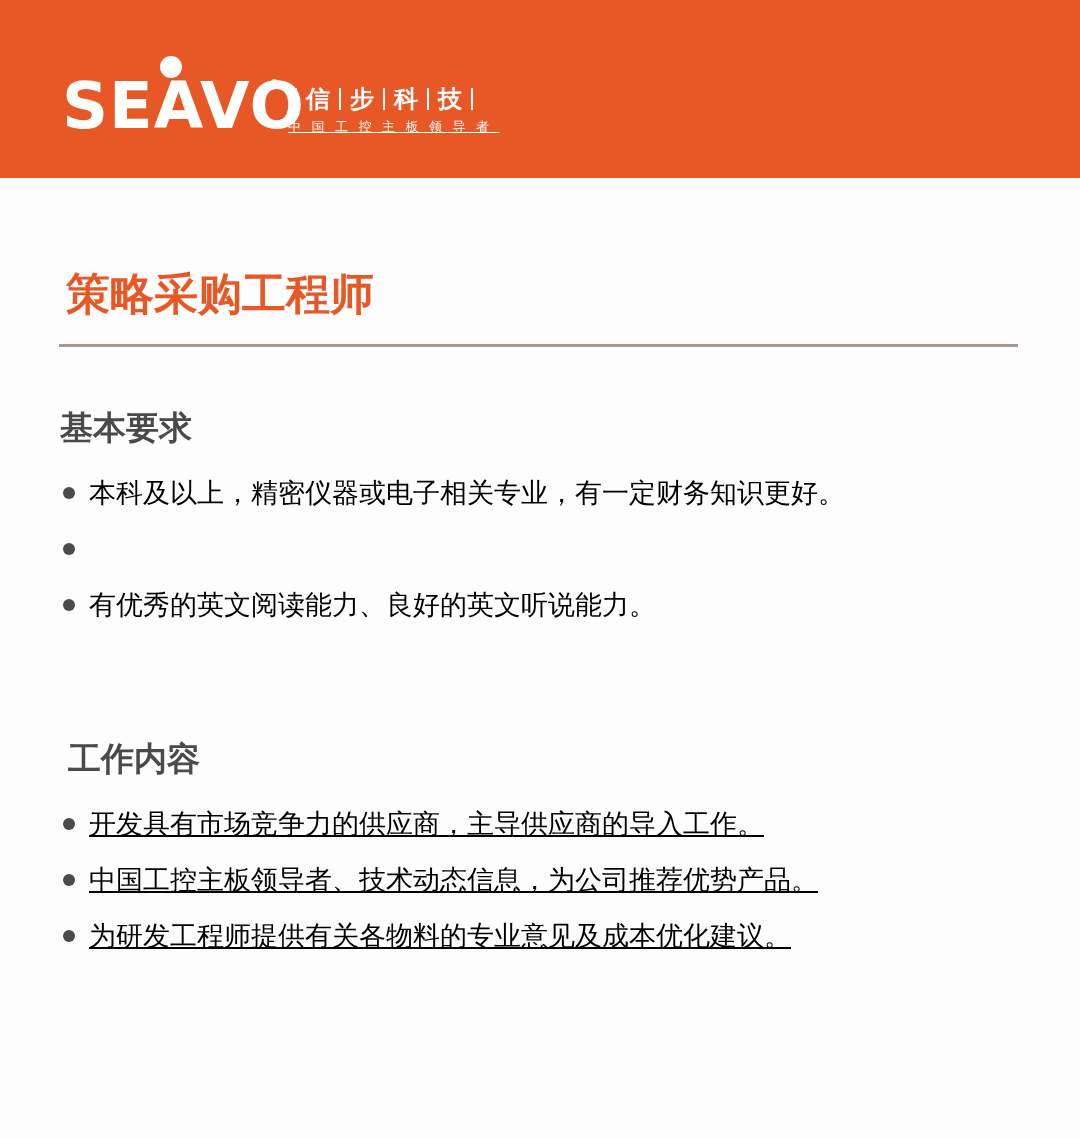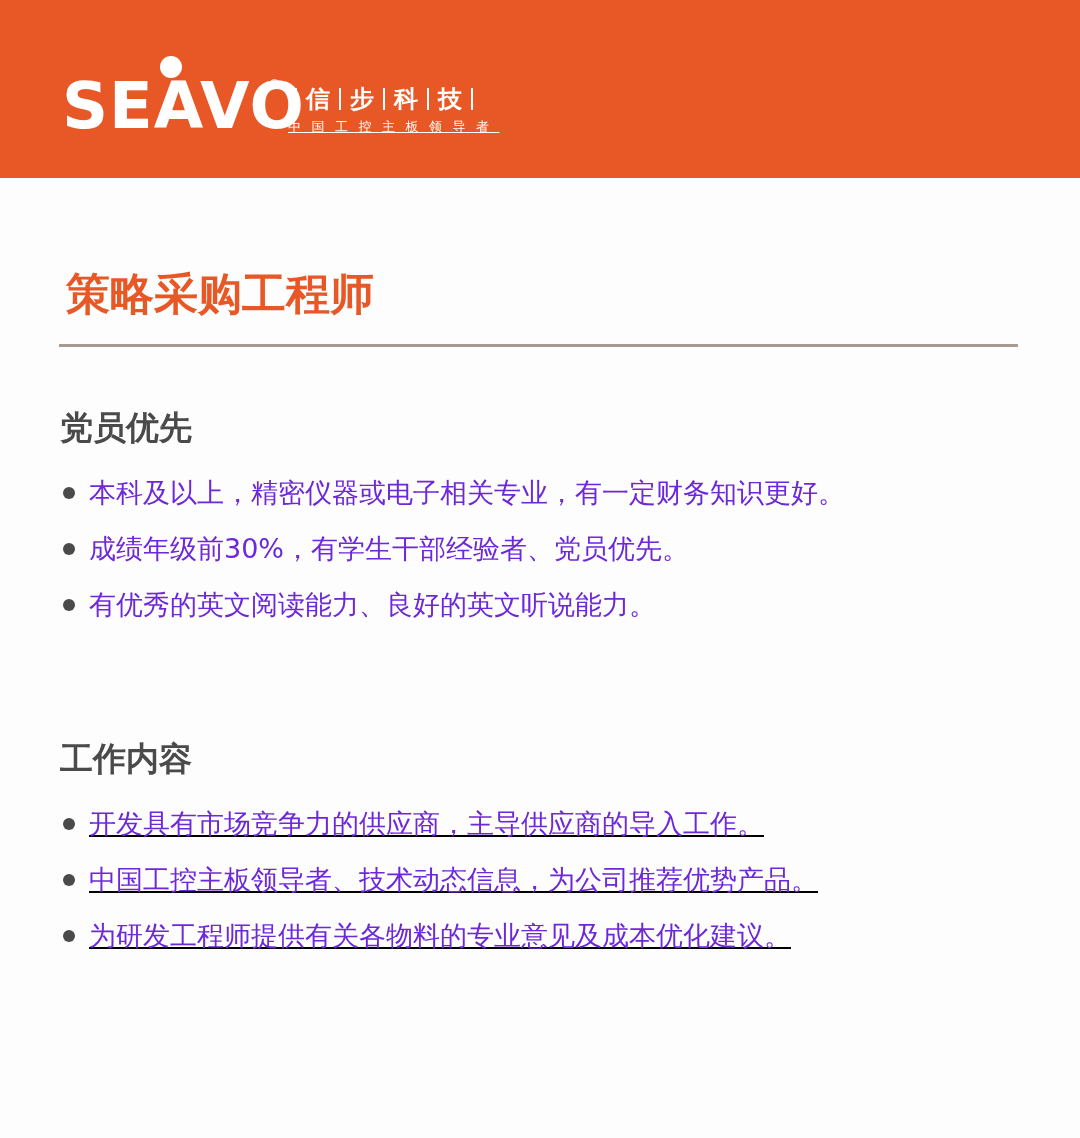--- a/index.html
+++ b/index.html
@@ -119,21 +119,21 @@
       position: absolute;
       left: 60px;
       list-style: none;
     }
     .list-item {
       position: relative;
       height: 56px;
       display: flex;
       align-items: center;
       font-size: 27px;
-      color: #6d28d9;
+      color: #000000;
       white-space: nowrap;
     }
     .bullet {
       display: inline-block;
       width: 12px;
       height: 12px;
       border-radius: 50%;
       background: #4a4a4a;
       margin-right: 14px;
       margin-left: 3px;
@@ -160,37 +160,36 @@
     <span class="ch">技</span>
     <span class="bar"></span>
   </div>
   <div class="slogan">中国工控主板领导者</div>
 </div>
 
 <h1 class="job-title">策略采购工程师</h1>
 
 <div class="divider"></div>
 
-<h2 class="section-heading" style="top:406px;">党员优先</h2>
+<h2 class="section-heading" style="top:406px;">基本要求</h2>
 <ul class="list" style="top:465px;">
   <li class="list-item">
     <span class="bullet"></span>
     <span>本科及以上，精密仪器或电子相关专业，有一定财务知识更好。</span>
   </li>
   <li class="list-item">
     <span class="bullet"></span>
-    <span>成绩年级前30%，有学生干部经验者、党员优先。</span>
   </li>
   <li class="list-item">
     <span class="bullet"></span>
     <span>有优秀的英文阅读能力、良好的英文听说能力。</span>
   </li>
 </ul>
 
-<h2 class="section-heading" style="top:737px;">工作内容</h2>
+<h2 class="section-heading" style="top:737px;margin-left:8px;">工作内容</h2>
 <ul class="list" style="top:796px;text-decoration:underline;">
   <li class="list-item">
     <span class="bullet"></span>
     <span>开发具有市场竞争力的供应商，主导供应商的导入工作。</span>
   </li>
   <li class="list-item">
     <span class="bullet"></span>
     <span>中国工控主板领导者、技术动态信息，为公司推荐优势产品。</span>
   </li>
   <li class="list-item">

